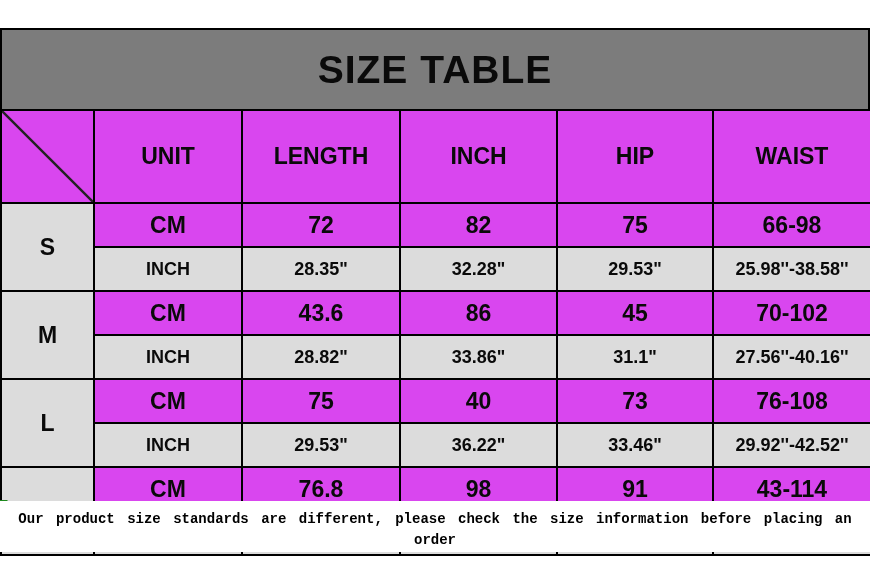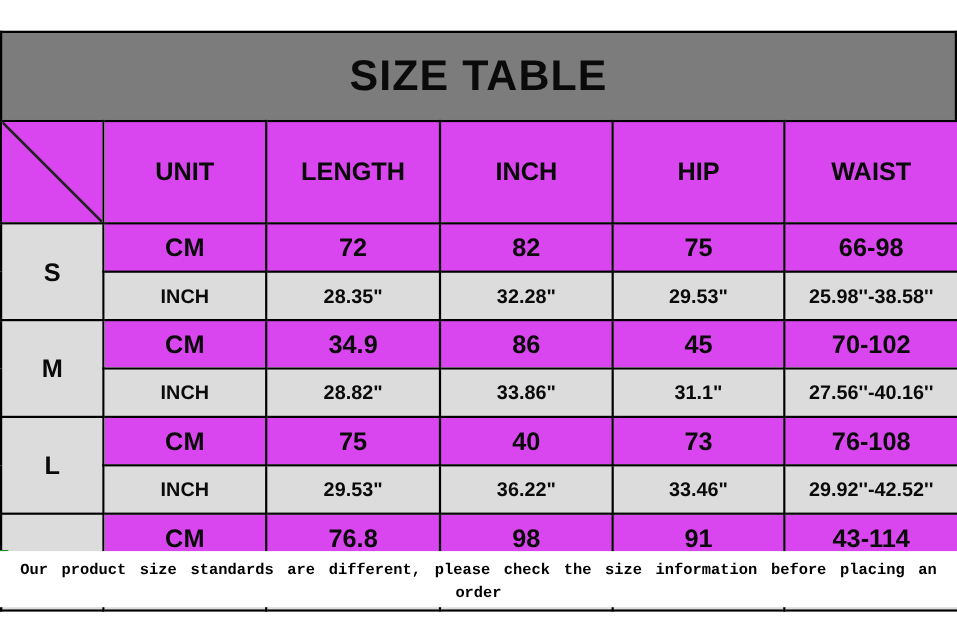--- a/index.html
+++ b/index.html
@@ -136,21 +136,21 @@
           <td>INCH</td>
           <td>28.35"</td>
           <td>32.28"</td>
           <td>29.53"</td>
           <td>25.98''-38.58''</td>
         </tr>
 
         <tr class="data-row row-cm">
           <td rowspan="2" class="size-label">M</td>
           <td>CM</td>
-          <td>34.9</td>
+          <td>43.6</td>
           <td>86</td>
           <td>45</td>
           <td>70-102</td>
         </tr>
         <tr class="data-row row-inch">
           <td>INCH</td>
           <td>28.82"</td>
           <td>33.86"</td>
           <td>31.1"</td>
           <td>27.56''-40.16''</td>

